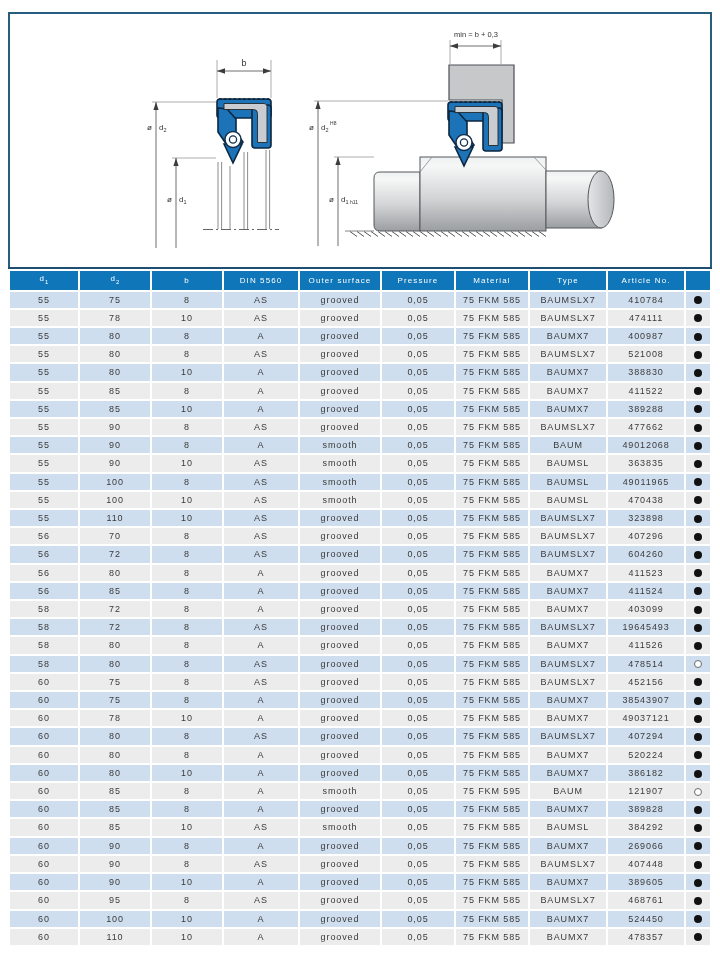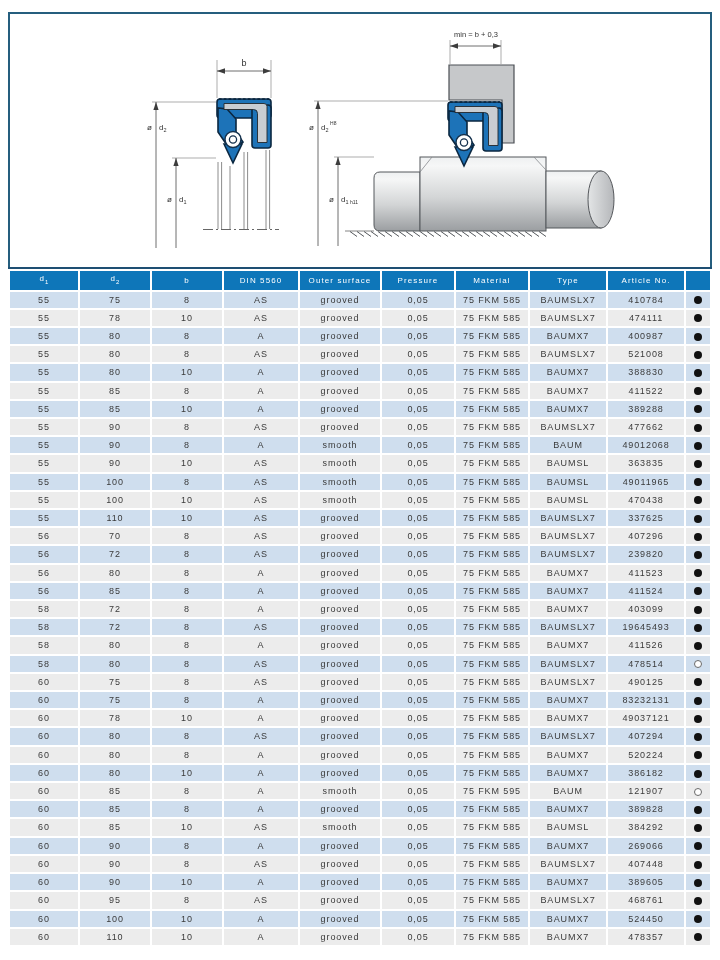--- a/index.html
+++ b/index.html
@@ -320,21 +320,21 @@
   </tr>
         <tr>
     <td>55</td>
     <td>110</td>
     <td>10</td>
     <td>AS</td>
     <td>grooved</td>
     <td>0,05</td>
     <td>75 FKM 585</td>
     <td>BAUMSLX7</td>
-    <td>337625</td>
+    <td>323898</td>
     <td><span class="dot filled"></span></td>
   </tr>
         <tr>
     <td>56</td>
     <td>70</td>
     <td>8</td>
     <td>AS</td>
     <td>grooved</td>
     <td>0,05</td>
     <td>75 FKM 585</td>
@@ -344,21 +344,21 @@
   </tr>
         <tr>
     <td>56</td>
     <td>72</td>
     <td>8</td>
     <td>AS</td>
     <td>grooved</td>
     <td>0,05</td>
     <td>75 FKM 585</td>
     <td>BAUMSLX7</td>
-    <td>239820</td>
+    <td>604260</td>
     <td><span class="dot filled"></span></td>
   </tr>
         <tr>
     <td>56</td>
     <td>80</td>
     <td>8</td>
     <td>A</td>
     <td>grooved</td>
     <td>0,05</td>
     <td>75 FKM 585</td>
@@ -428,33 +428,33 @@
   </tr>
         <tr>
     <td>60</td>
     <td>75</td>
     <td>8</td>
     <td>AS</td>
     <td>grooved</td>
     <td>0,05</td>
     <td>75 FKM 585</td>
     <td>BAUMSLX7</td>
-    <td>490125</td>
+    <td>452156</td>
     <td><span class="dot filled"></span></td>
   </tr>
         <tr>
     <td>60</td>
     <td>75</td>
     <td>8</td>
     <td>A</td>
     <td>grooved</td>
     <td>0,05</td>
     <td>75 FKM 585</td>
     <td>BAUMX7</td>
-    <td>83232131</td>
+    <td>38543907</td>
     <td><span class="dot filled"></span></td>
   </tr>
         <tr>
     <td>60</td>
     <td>78</td>
     <td>10</td>
     <td>A</td>
     <td>grooved</td>
     <td>0,05</td>
     <td>75 FKM 585</td>

